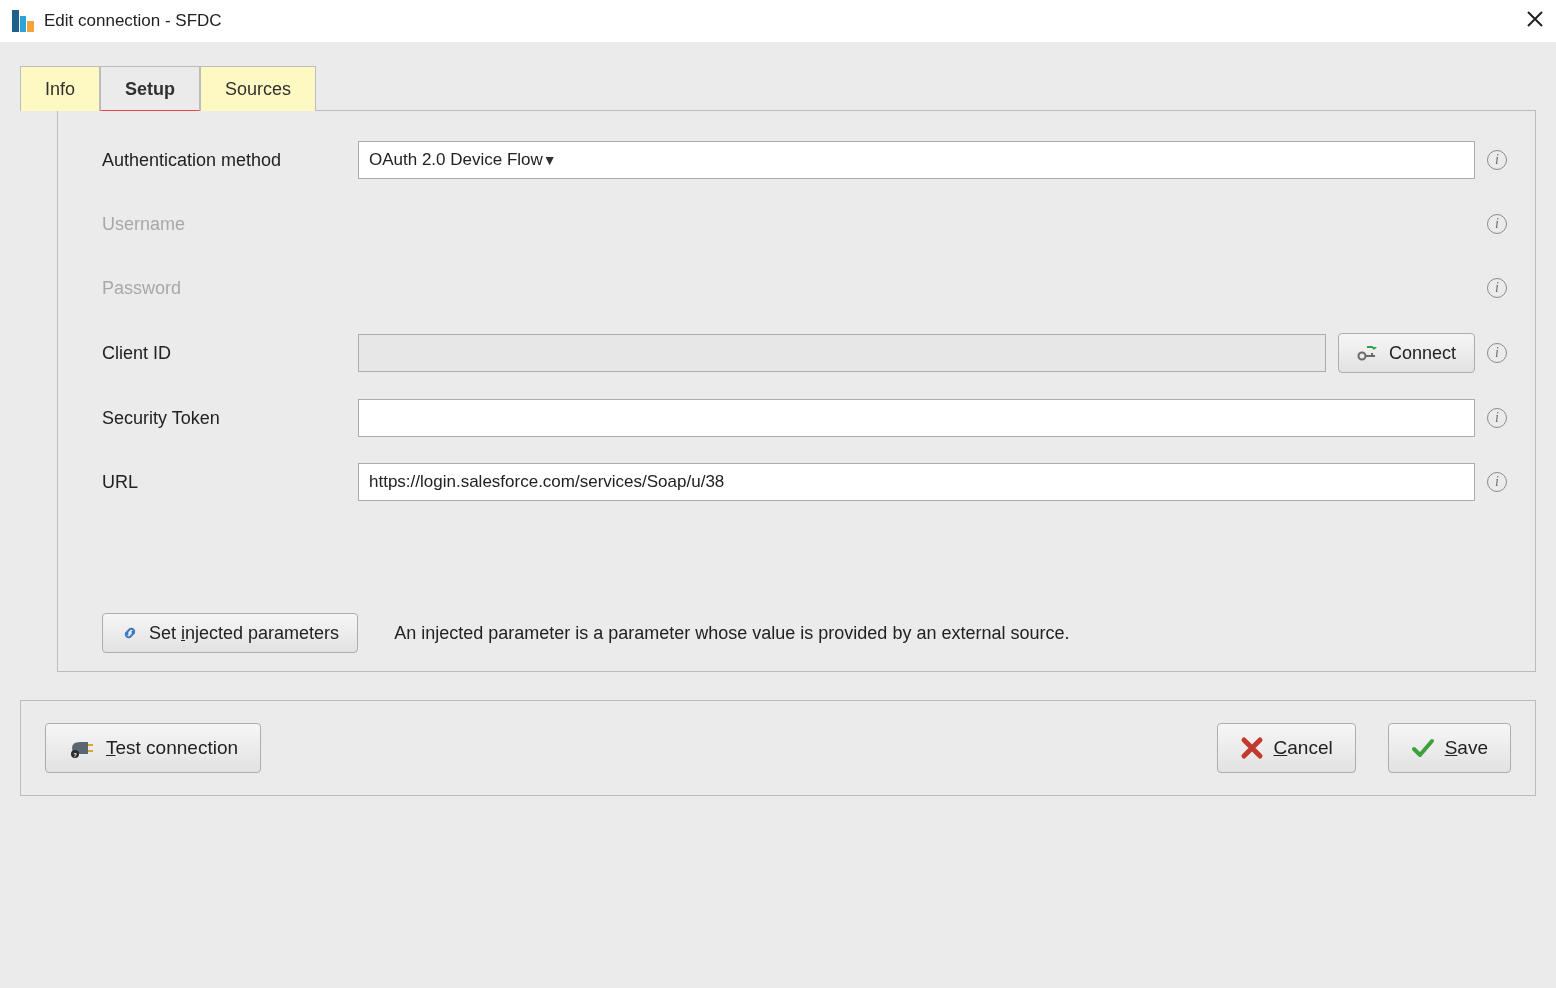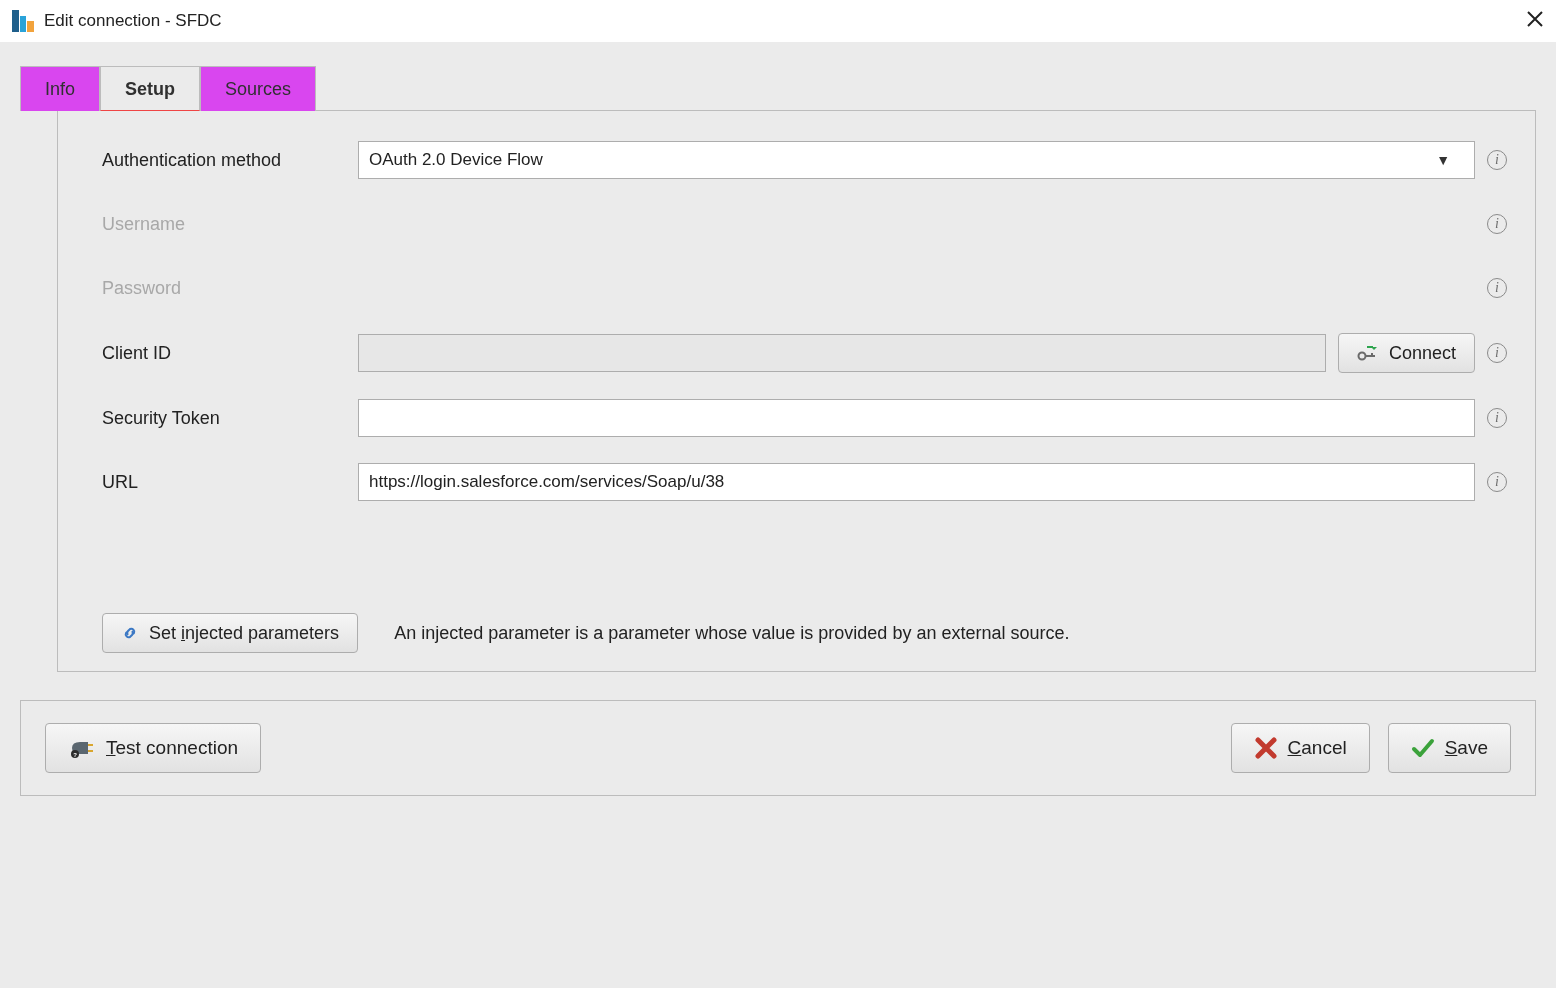--- a/index.html
+++ b/index.html
@@ -64,21 +64,21 @@
   position: relative;
   margin-right: 0px;
 }
 .tab.active {
   background: #ebebeb;
   font-weight: 700;
   border-bottom: 1px solid #ef4444;
   z-index: 3;
 }
 .tab:not(.active) {
-  background: #d946ef;
+  background: #fef9c3;
   text-align: right;
 }
 
 
 .panel {
   border: 1px solid #bcbcbc;
   background: #ebebeb;
   margin-top: -1px;
   flex: 0 0 auto;
   padding: 30px 28px 18px 44px;
@@ -111,21 +111,20 @@
   border: 1px solid #adadad;
   background: #fff;
   font-size: 17px;
   padding: 0 10px;
   color: #222;
 }
 .select {
   flex: 1;
   display: flex;
   align-items: center;
-  justify-content: space-between;
   padding-right: 24px;
   cursor: pointer;
 }
 .select .caret {
   font-size: 14px;
   color: #333;
 }
 .text-input {
   flex: 1;
   outline: none;
@@ -175,21 +174,21 @@
   color: #222;
 }
 
 
 .footer {
   border: 1px solid #bcbcbc;
   margin-top: 28px;
   padding: 22px 24px;
   display: flex;
   align-items: center;
-  gap: 18px;
+  gap: 32px;
 }
 .footer .spacer { flex: 1; }
 .btn-lg {
   height: 50px;
   padding: 0 22px;
   font-size: 19px;
 }
 .ul { text-decoration: underline; }
 </style>
 </head>

